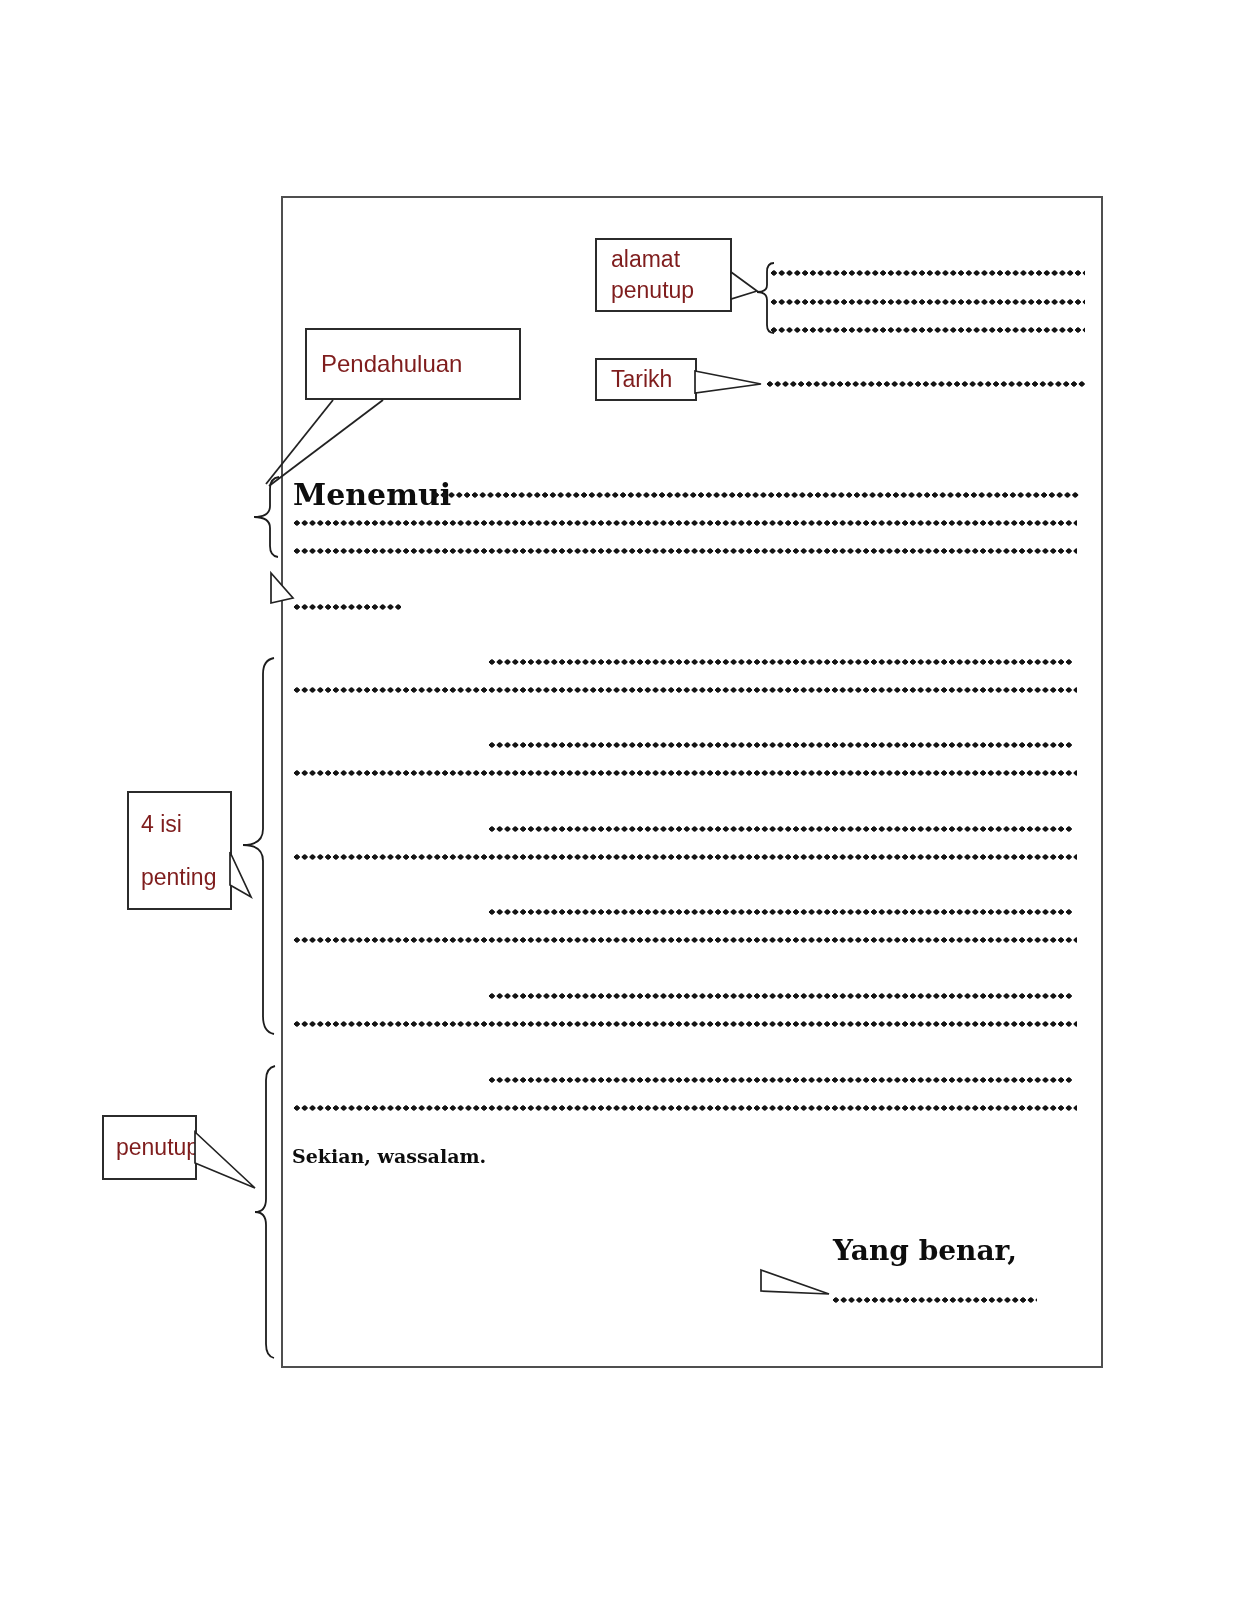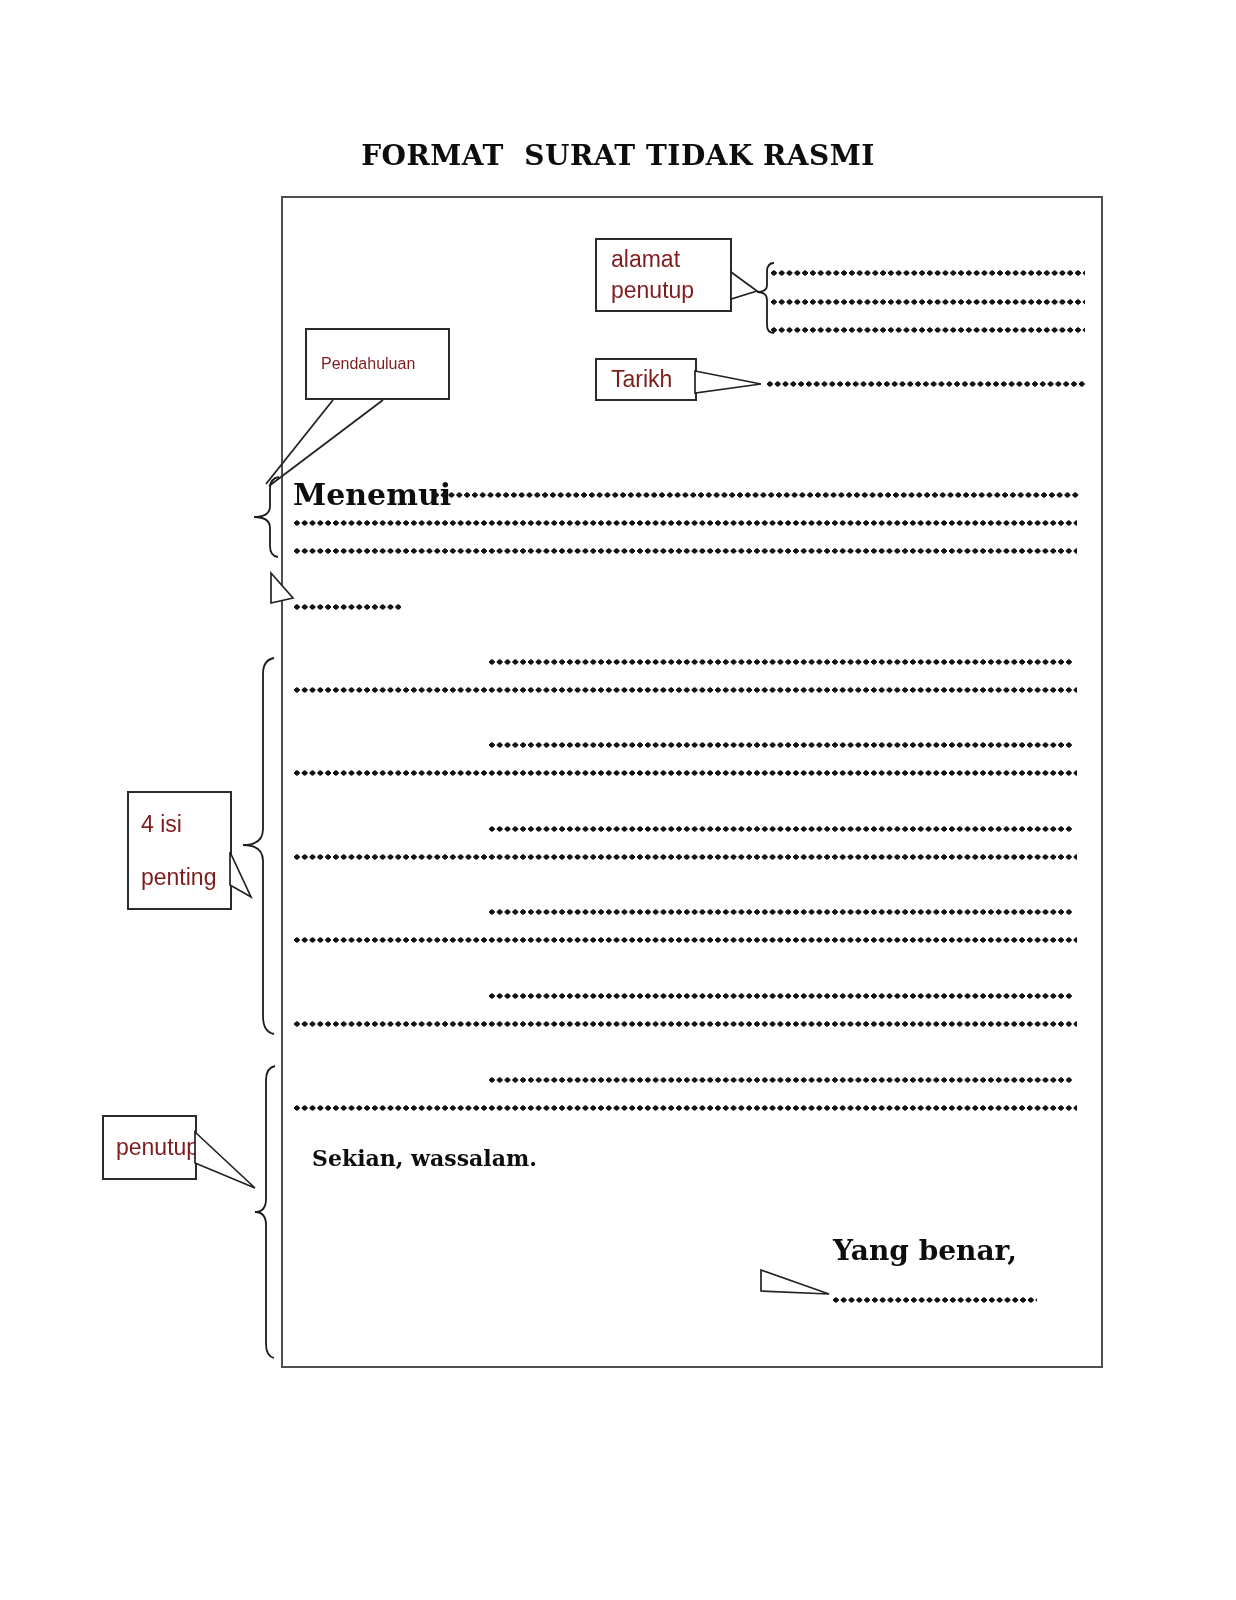--- a/index.html
+++ b/index.html
@@ -18,21 +18,20 @@
         background-image:radial-gradient(circle 2.6px at 3.9px 3px,#141414 97%,transparent 100%);
         background-size:7.8px 6px;background-repeat:repeat-x;}
   .lettertext{position:absolute;z-index:2;}
   svg.overlay{position:absolute;left:0;top:0;z-index:4;pointer-events:none;}
 </style>
 </head>
 <body>
 
 <div id="page">
 
-  <div class="title serifbold">FORMAT  SURAT TIDAK RASMI</div>
 
   <div class="frame"></div>
 
   <div class="dots" style="left:770px;top:270px;width:315px;"></div>
   <div class="dots" style="left:770px;top:299px;width:315px;"></div>
   <div class="dots" style="left:770px;top:327px;width:315px;"></div>
 
   <div class="dots" style="left:766px;top:381px;width:319px;"></div>
 
   <div class="lettertext serifbold" style="left:293px;top:477px;font-size:30px;">Menemui</div>
@@ -49,31 +48,31 @@
   <div class="dots" style="left:488px;top:826px;width:584px;"></div>
   <div class="dots" style="left:293px;top:854px;width:784px;"></div>
   <div class="dots" style="left:488px;top:909px;width:584px;"></div>
   <div class="dots" style="left:293px;top:937px;width:784px;"></div>
   <div class="dots" style="left:488px;top:993px;width:584px;"></div>
   <div class="dots" style="left:293px;top:1021px;width:784px;"></div>
 
   <div class="dots" style="left:488px;top:1077px;width:584px;"></div>
   <div class="dots" style="left:293px;top:1105px;width:784px;"></div>
 
-  <div class="lettertext serifbold" style="left:292px;top:1145px;font-size:22px;margin-left:20px;">Sekian, wassalam.</div>
+  <div class="lettertext serifbold" style="left:292px;top:1145px;font-size:19px;">Sekian, wassalam.</div>
   <div class="lettertext serifbold" style="left:833px;top:1202px;font-size:28px;margin-top:32px;">Yang benar,</div>
 
   <div class="dots" style="left:832px;top:1297px;width:205px;"></div>
 
   <div class="callout" style="left:595px;top:238px;width:137px;height:74px;padding-left:14px;line-height:31px;">
     <span class="ln">alamat</span>
     <span class="ln">penutup</span>
   </div>
 
-  <div class="callout" style="left:305px;top:328px;width:145px;height:72px;padding-left:14px;font-size:16px;">
+  <div class="callout" style="left:305px;top:328px;width:216px;height:72px;padding-left:14px;font-size:24px;">
     <span class="ln">Pendahuluan</span>
   </div>
 
   <div class="callout" style="left:595px;top:358px;width:102px;height:43px;padding-left:14px;">
     <span class="ln">Tarikh</span>
   </div>
 
 
   <div class="callout" style="left:127px;top:791px;width:105px;height:119px;padding-left:12px;line-height:53px;">
     <span class="ln">4 isi</span>

